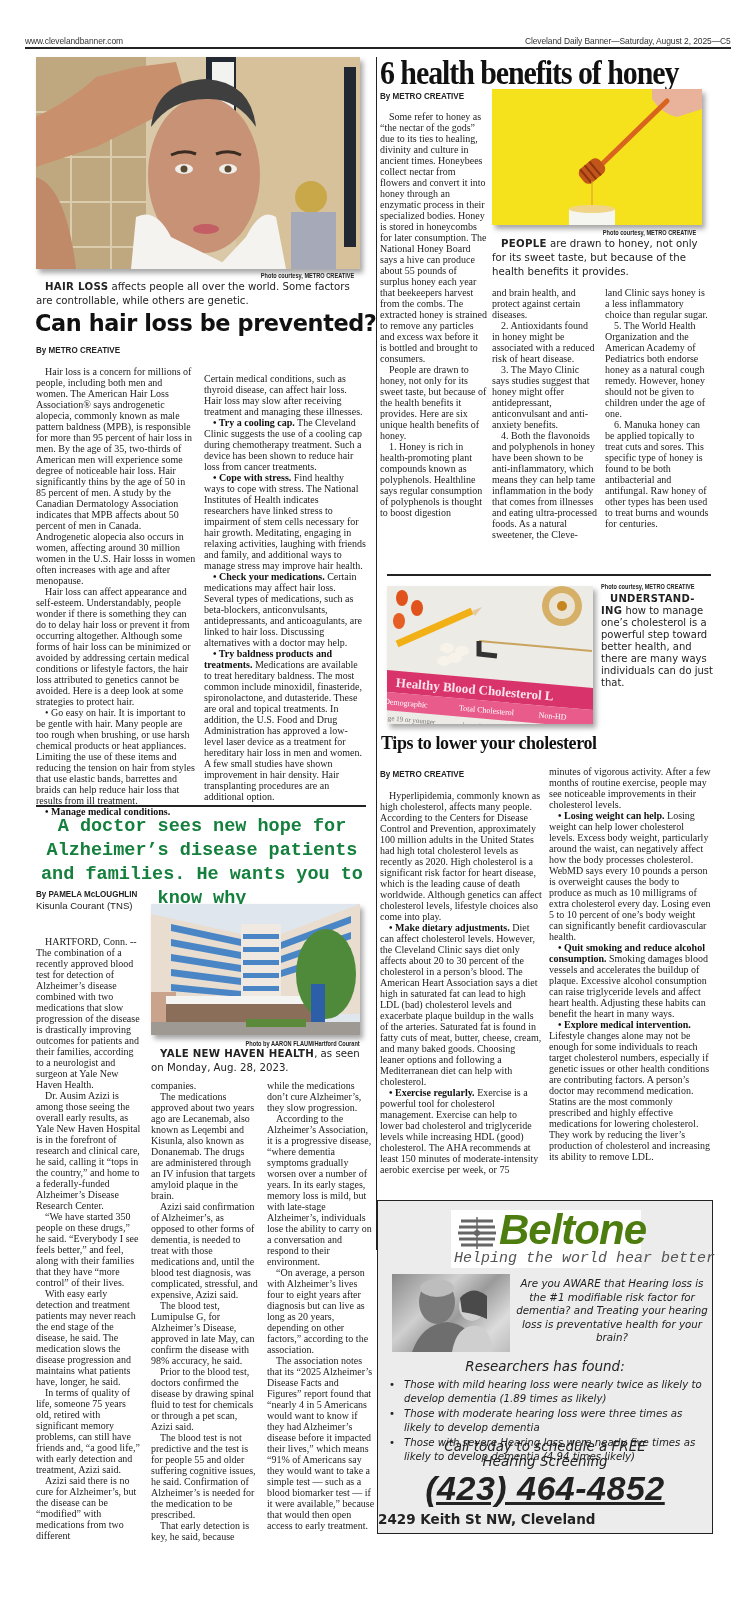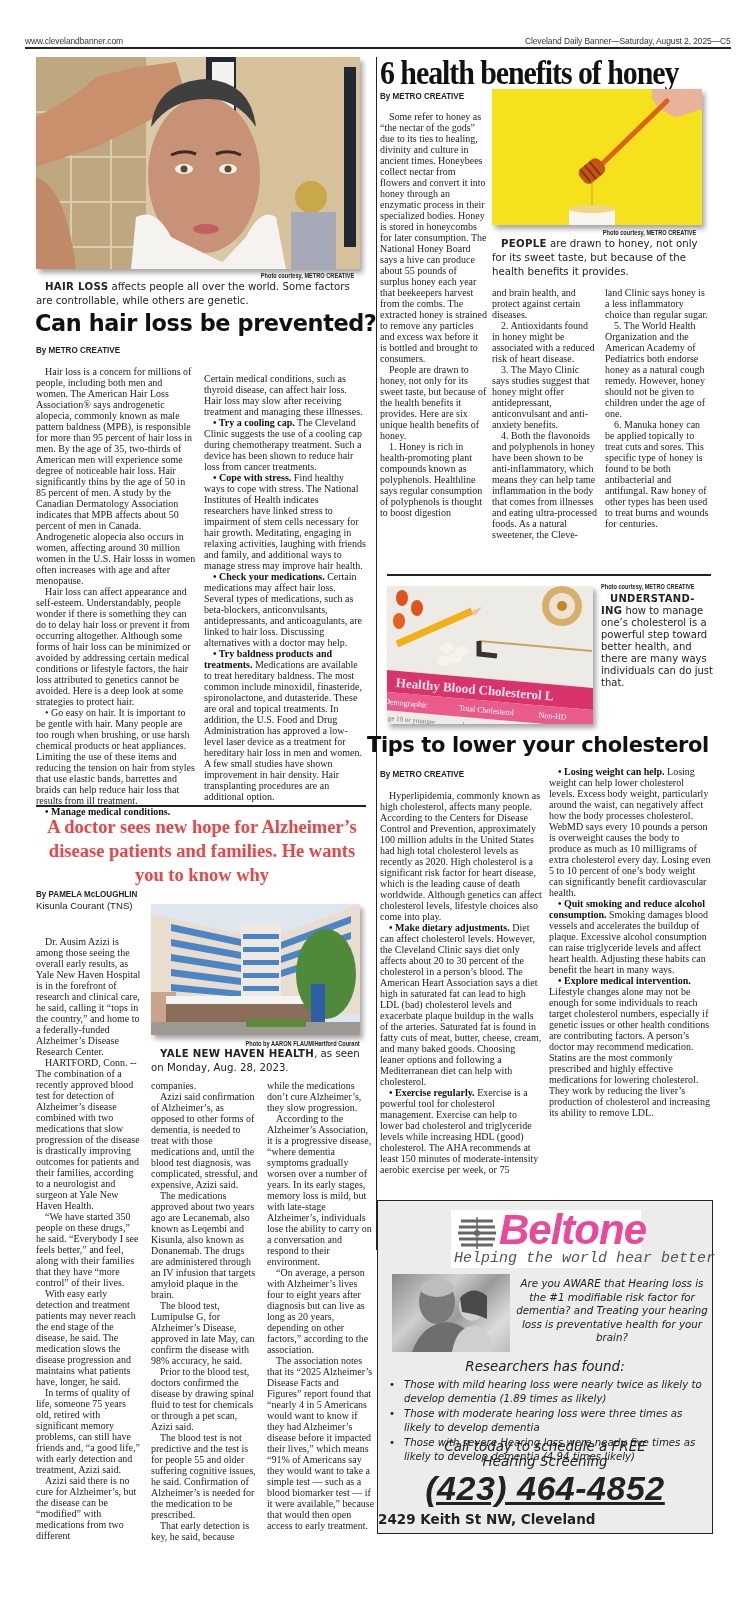--- a/index.html
+++ b/index.html
@@ -22,29 +22,29 @@
   .byline { font-family: "Liberation Sans", sans-serif; font-weight: bold; font-size: 9.4px; color: #222; transform: scaleX(0.86); transform-origin: left; white-space: nowrap; }
   .byline-sub { font-family: "Liberation Sans", sans-serif; font-size: 9.6px; color: #222; }
 
   .col { font-size: 10px; line-height: 11px; color: #222; text-align: left; }
   .col p { text-indent: 9px; }
   .col p.noind { text-indent: 0; }
   .col b { font-weight: bold; color: #111; }
 
   .hl-serif { font-family: "Liberation Serif", serif; font-weight: bold; font-size: 34px; letter-spacing: -1.2px; color: #111; white-space: nowrap; transform: scaleX(0.88); transform-origin: left; }
   .hl-sans { font-family: "DejaVu Sans", sans-serif; font-weight: bold; font-size: 22px; color: #111; white-space: nowrap; letter-spacing: -0.4px; }
-  .hl-sans2 { font-family: Liberation Serif, serif; font-weight: bold; font-size: 18.5px; line-height: 24px; color: #ef4444; text-align: center; }
+  .hl-sans2 { font-family: Liberation Mono, monospace; font-weight: bold; font-size: 18.5px; line-height: 24px; color: #15803d; text-align: center; }
 
   .vrule { width: 1px; background: #222; }
   .hrule { height: 1.5px; background: #222; }
 
   
   .ad { left: 377px; top: 1200px; width: 336px; height: 332px; border: 1.5px solid #222; background: #ececec; }
   .ad .logo-box { position: absolute; left: 73px; top: 9px; width: 190px; height: 58px; background: #fff; }
-  .ad .logo-text { position: absolute; left: 48px; top: -4px; font-family: "Liberation Sans", sans-serif; font-style: italic; font-weight: bold; font-size: 42px; color: #ec4899; letter-spacing: -1px; }
+  .ad .logo-text { position: absolute; left: 48px; top: -4px; font-family: "Liberation Sans", sans-serif; font-style: italic; font-weight: bold; font-size: 42px; color: #4d7c0f; letter-spacing: -1px; }
   .ad .logo-tag { position: absolute; left: 3px; top: 40px; width: 184px; text-align: center; font-family: Liberation Mono, monospace; font-style: italic; font-size: 15px; color: #555; white-space: nowrap; }
   .ad .photo-ad { position: absolute; left: 14px; top: 73px; width: 118px; height: 78px; background: linear-gradient(135deg, #8a8a8a 0%, #cfcfcf 35%, #9a9a9a 55%, #dcdcdc 80%, #bdbdbd 100%); }
   .ad .question { position: absolute; left: 138px; top: 76px; width: 192px; text-align: center; font-family: "DejaVu Sans", sans-serif; font-style: italic; font-size: 10.3px; line-height: 13.5px; color: #222; }
   .ad .researchers { position: absolute; left: 0; top: 157px; width: 100%; text-align: center; font-family: "DejaVu Sans", sans-serif; font-style: italic; font-size: 13.5px; color: #222; }
   .ad ul { position: absolute; left: 10px; top: 177px; width: 320px; list-style: none; }
   .ad li { position: relative; padding-left: 16px; font-family: "DejaVu Sans", sans-serif; font-style: italic; font-size: 10.2px; line-height: 13.5px; color: #222; margin-bottom: 2px; }
   .ad li .dot { position: absolute; left: 1px; top: 0; font-style: normal; }
   .ad .cta { position: absolute; left: 0; top: 288px; width: 100%; text-align: center; font-family: "DejaVu Sans", sans-serif; font-style: italic; font-size: 13.5px; line-height: 15px; color: #222; }
   .ad .phone { position: absolute; left: 0; top: 318px; width: 100%; text-align: center; font-family: "Liberation Sans", sans-serif; font-style: italic; font-weight: bold; font-size: 34px; color: #222; letter-spacing: 0.5px; }
   .ad .address { position: absolute; left: 0; top: 358px; width: 100%; font-family: "DejaVu Sans", sans-serif; font-weight: bold; font-size: 13.5px; color: #222; }
@@ -185,29 +185,30 @@
       <text x="80" y="50" font-family="Liberation Serif, serif" font-size="7" fill="#999">Less than 170 mg/dL</text>
       <text x="160" y="50" font-family="Liberation Serif, serif" font-size="7" fill="#999">Less than</text>
     </g>
   </svg>
 </div>
 <div class="abs credit" style="left:601px;top:583px;transform-origin:left;text-align:left;">Photo courtesy, METRO CREATIVE</div>
 <div class="abs caption" style="left:601px;top:593px;width:112px;font-size:10px;line-height:12px;">
   <span class="indent"></span><b>UNDERSTAND-ING</b><span> how to manage one’s cholesterol is a powerful step toward better health, and there are many ways individuals can do just that.</span>
 </div>
 
-<div class="abs hl-sans" style="left:367px;top:733px;font-size:21px;">Tips to lower your cholesterol</div>
+<div class="abs hl-sans" style="left:381px;top:733px;font-size:18px;font-family:Liberation Serif, serif;">Tips to lower your cholesterol</div>
 <div class="abs byline" style="left:380px;top:768px;">By METRO CREATIVE</div>
 
 <div class="abs col" style="left:380px;top:790px;width:162px;">
   <p>Hyperlipidemia, commonly known as high cholesterol, affects many people. According to the Centers for Disease Control and Prevention, approximately 100 million adults in the United States had high total cholesterol levels as recently as 2020. High cholesterol is a significant risk factor for heart disease, which is the leading cause of death worldwide. Although genetics can affect cholesterol levels, lifestyle choices also come into play.</p>
   <p><b>• Make dietary adjustments.</b><span> Diet can affect cholesterol levels. However, the Cleveland Clinic says diet only affects about 20 to 30 percent of the cholesterol in a person’s blood. The American Heart Association says a diet high in saturated fat can lead to high LDL (bad) cholesterol levels and exacerbate plaque buildup in the walls of the arteries. Saturated fat is found in fatty cuts of meat, butter, cheese, cream, and many baked goods. Choosing leaner options and following a Mediterranean diet can help with cholesterol.</span></p>
   <p><b>• Exercise regularly.</b><span> Exercise is a powerful tool for cholesterol management. Exercise can help to lower bad cholesterol and triglyceride levels while increasing HDL (good) cholesterol. The AHA recommends at least 150 minutes of moderate-intensity aerobic exercise per week, or 75</span></p>
 </div>
 <div class="abs col" style="left:549px;top:766px;width:162px;">
+  <p class="noind">minutes of vigorous activity. After a few months of routine exercise, people may see noticeable improvements in their cholesterol levels.</p>
   <p><b>• Losing weight can help.</b><span> Losing weight can help lower cholesterol levels. Excess body weight, particularly around the waist, can negatively affect how the body processes cholesterol. WebMD says every 10 pounds a person is overweight causes the body to produce as much as 10 milligrams of extra cholesterol every day. Losing even 5 to 10 percent of one’s body weight can significantly benefit cardiovascular health.</span></p>
   <p><b>• Quit smoking and reduce alcohol consumption.</b><span> Smoking damages blood vessels and accelerates the buildup of plaque. Excessive alcohol consumption can raise triglyceride levels and affect heart health. Adjusting these habits can benefit the heart in many ways.</span></p>
   <p><b>• Explore medical intervention.</b><span> Lifestyle changes alone may not be enough for some individuals to reach target cholesterol numbers, especially if genetic issues or other health conditions are contributing factors. A person’s doctor may recommend medication. Statins are the most commonly prescribed and highly effective medications for lowering cholesterol. They work by reducing the liver’s production of cholesterol and increasing its ability to remove LDL.</span></p>
 </div>
 
 <div class="abs hl-sans2" style="left:36px;top:815px;width:332px;">A doctor sees new hope for Alzheimer’s disease patients and families. He wants you to know why</div>
 <div class="abs byline" style="left:36px;top:888px;">By PAMELA McLOUGHLIN</div>
 <div class="abs byline-sub" style="left:36px;top:900px;">Kisunla Courant (TNS)</div>
 
 <div class="abs photo" style="left:151px;top:904px;width:209px;height:131px;">
@@ -239,31 +240,31 @@
     <rect x="0" y="118" width="209" height="13" fill="#9e9a93"></rect>
     <rect x="95" y="115" width="60" height="8" fill="#5a8a3a"></rect>
   </svg>
 </div>
 <div class="abs credit" style="right:396px;top:1040px;">Photo by AARON FLAUM/Hartford Courant</div>
 <div class="abs caption" style="left:151px;top:1047px;width:220px;">
   <span class="indent"></span><b>YALE NEW HAVEN HEALTH</b><span>, as seen on Monday, Aug. 28, 2023.</span>
 </div>
 
 <div class="abs col" style="left:36px;top:936px;width:105px;">
+  <p>HARTFORD, Conn. -- The combination of a recently approved blood test for detection of Alzheimer’s disease combined with two medications that slow progression of the disease is drastically improving outcomes for patients and their families, according to a neurologist and surgeon at Yale New Haven Health.</p>
   <p>Dr. Ausim Azizi is among those seeing the overall early results, as Yale New Haven Hospital is in the forefront of research and clinical care, he said, calling it “tops in the country,” and home to a federally-funded Alzheimer’s Disease Research Center.</p>
-  <p>HARTFORD, Conn. -- The combination of a recently approved blood test for detection of Alzheimer’s disease combined with two medications that slow progression of the disease is drastically improving outcomes for patients and their families, according to a neurologist and surgeon at Yale New Haven Health.</p>
   <p>“We have started 350 people on these drugs,” he said. “Everybody I see feels better,” and feel, along with their families that they have “more control” of their lives.</p>
   <p>With easy early detection and treatment patients may never reach the end stage of the disease, he said. The medication slows the disease progression and maintains what patients have, longer, he said.</p>
   <p>In terms of quality of life, someone 75 years old, retired with significant memory problems, can still have friends and, “a good life,” with early detection and treatment, Azizi said.</p>
   <p>Azizi said there is no cure for Alzheimer’s, but the disease can be “modified” with medications from two different</p>
 </div>
 <div class="abs col" style="left:151px;top:1080px;width:108px;">
   <p class="noind">companies.</p>
+  <p>The medications approved about two years ago are Lecanemab, also known as Leqembi and Kisunla, also known as Donanemab. The drugs are administered through an IV infusion that targets amyloid plaque in the brain.</p>
   <p>Azizi said confirmation of Alzheimer’s, as opposed to other forms of dementia, is needed to treat with those medications and, until the blood test diagnosis, was complicated, stressful, and expensive, Azizi said.</p>
-  <p>The medications approved about two years ago are Lecanemab, also known as Leqembi and Kisunla, also known as Donanemab. The drugs are administered through an IV infusion that targets amyloid plaque in the brain.</p>
   <p>The blood test, Lumipulse G, for Alzheimer’s Disease, approved in late May, can confirm the disease with 98% accuracy, he said.</p>
   <p>Prior to the blood test, doctors confirmed the disease by drawing spinal fluid to test for chemicals or through a pet scan, Azizi said.</p>
   <p>The blood test is not predictive and the test is for people 55 and older suffering cognitive issues, he said. Confirmation of Alzheimer’s is needed for the medication to be prescribed.</p>
   <p>That early detection is key, he said, because</p>
 </div>
 <div class="abs col" style="left:267px;top:1080px;width:108px;">
   <p class="noind">while the medications don’t cure Alzheimer’s, they slow progression.</p>
   <p>According to the Alzheimer’s Association, it is a progressive disease, “where dementia symptoms gradually worsen over a number of years. In its early stages, memory loss is mild, but with late-stage Alzheimer’s, individuals lose the ability to carry on a conversation and respond to their environment.</p>
   <p>“On average, a person with Alzheimer’s lives four to eight years after diagnosis but can live as long as 20 years, depending on other factors,” according to the association.</p>
   <p>The association notes that its “2025 Alzheimer’s Disease Facts and Figures” report found that “nearly 4 in 5 Americans would want to know if they had Alzheimer’s disease before it impacted their lives,” which means “91% of Americans say they would want to take a simple test — such as a blood biomarker test — if it were available,” because that would then open access to early treatment.</p>

